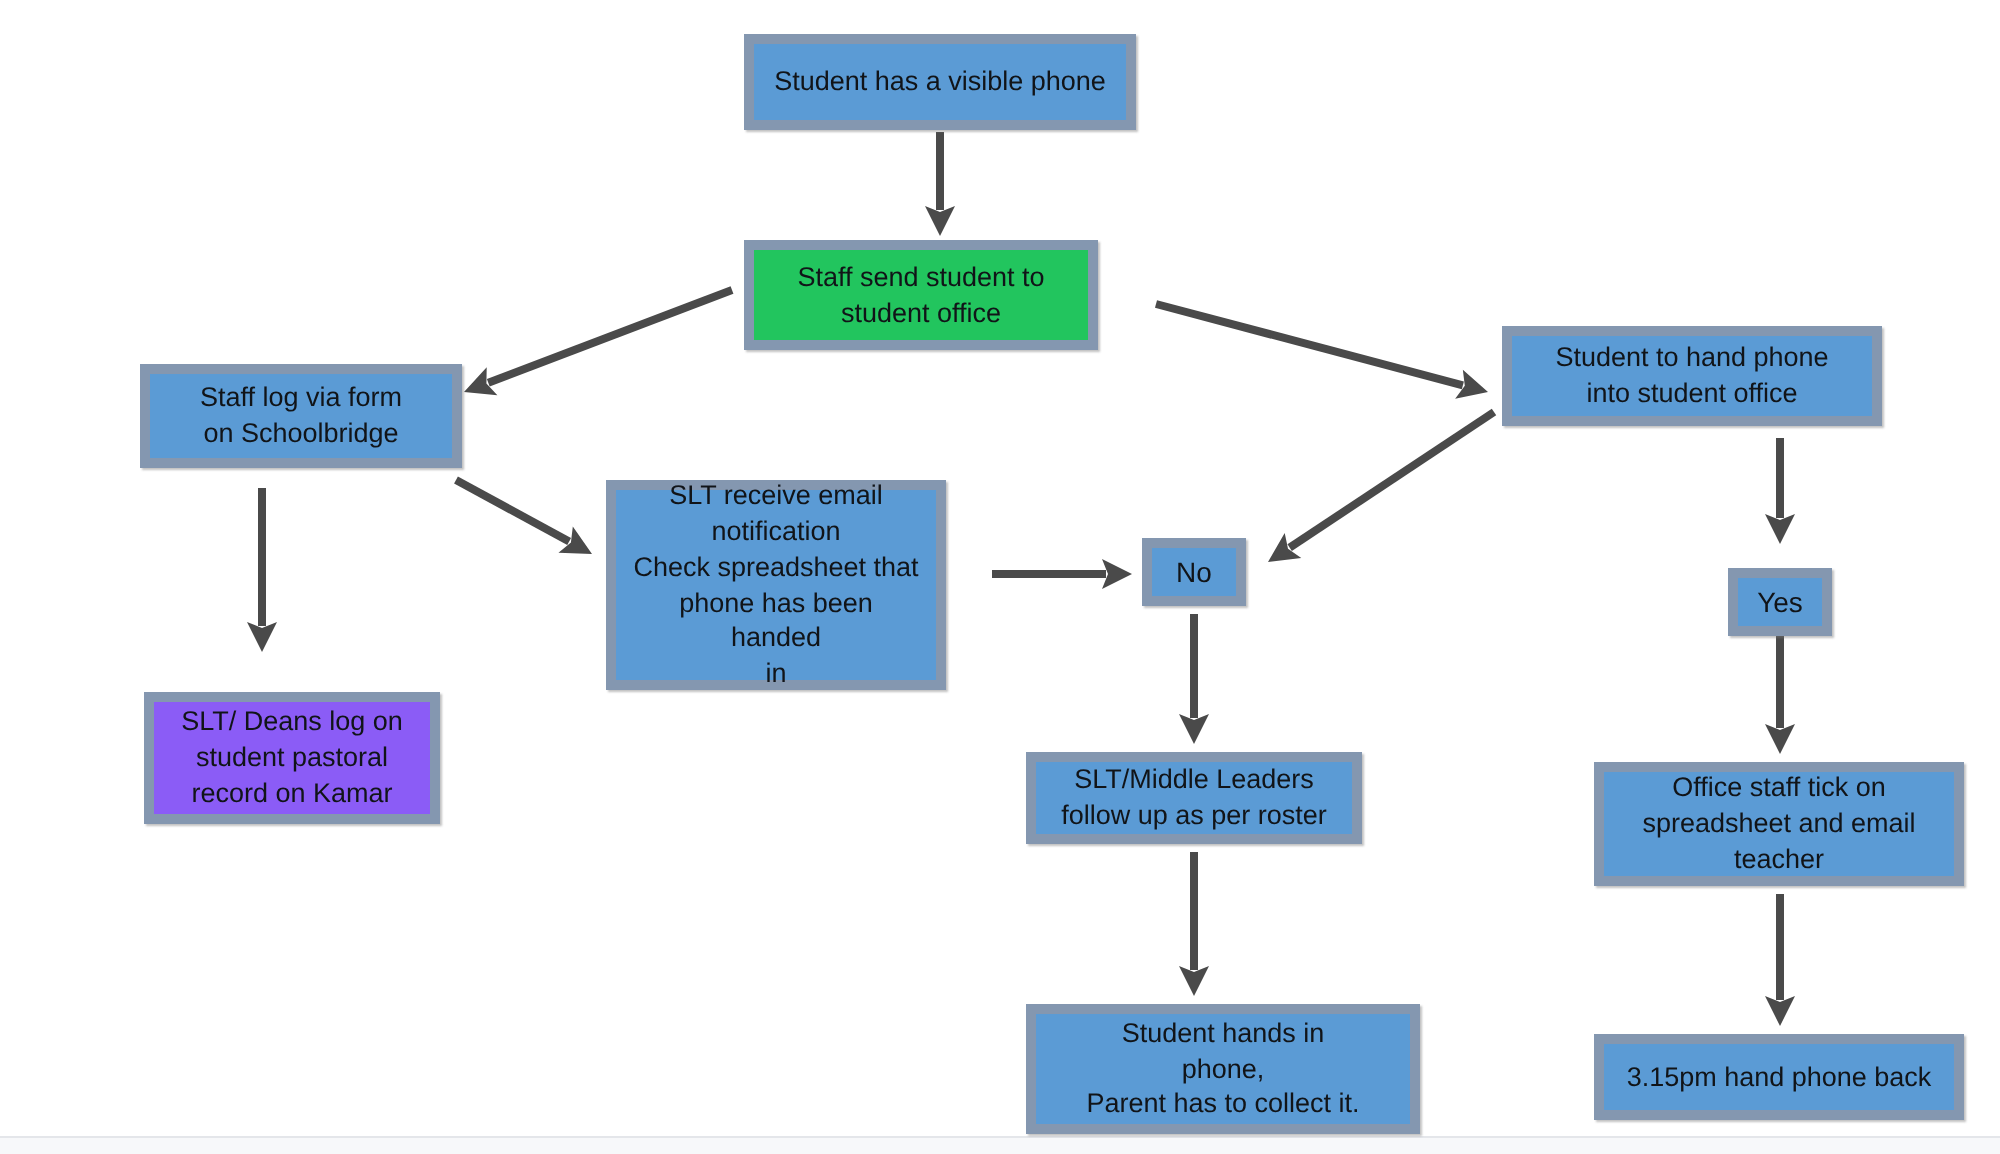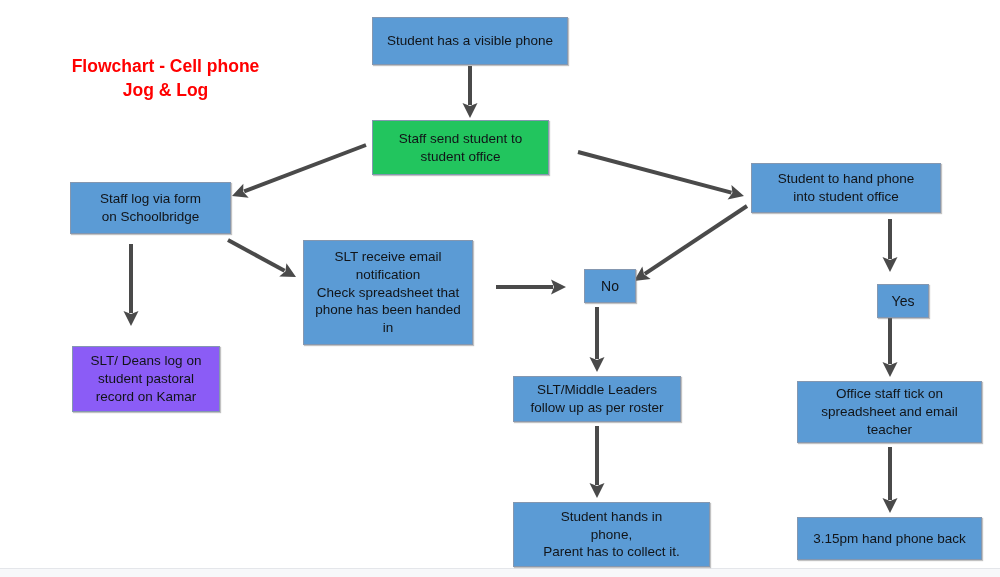--- a/index.html
+++ b/index.html
@@ -23,37 +23,36 @@
     left: 0;
     top: 0;
     width: 1000px;
     height: 577px;
     pointer-events: none;
   }
   .node {
     position: absolute;
     box-sizing: border-box;
     background: #5b9bd5;
-    border: 1px solid #b91c1c;
+    border: 5px solid #b91c1c;
     box-shadow: 1px 1px 1px rgba(120,120,120,0.45);
     color: #111418;
     font-family: "Liberation Sans", sans-serif;
     font-size: 13.5px;
     line-height: 1.32;
     text-align: center;
     display: flex;
     align-items: center;
     justify-content: center;
     padding: 2px 8px;
     white-space: pre-line;
     z-index: 2;
   }
   .node.small-label {
     font-size: 14px;
-    margin-left: 13px;
   }
   #title {
     position: absolute;
     color: #ff0000;
     font-family: "Liberation Sans", sans-serif;
     font-weight: bold;
     font-size: 17.5px;
     line-height: 1.35;
     text-align: center;
     white-space: pre-line;
@@ -119,22 +118,20 @@
       <g>
         <line x1="597" y1="426" x2="597" y2="485" stroke="#4a4a4a" stroke-width="4" stroke-linecap="butt"></line>
         <polygon points="597,498 589.5,483 597,486 604.5,483" fill="#4a4a4a"></polygon>
       </g>
       <g>
         <line x1="890" y1="447" x2="890" y2="500" stroke="#4a4a4a" stroke-width="4" stroke-linecap="butt"></line>
         <polygon points="890,513 882.5,498 890,501 897.5,498" fill="#4a4a4a"></polygon>
       </g>
     </svg>
 
-  <div id="title" style="left: 63px; top: 55px; width: 205px; color: rgb(255, 0, 0);">Flowchart - Cell phone
-Jog &amp; Log</div>
 
   <div id="nodes-container">
       <div class="node" style="left: 372px; top: 17px; width: 196px; height: 48px; background: rgb(91, 155, 213); border-color: rgb(132, 151, 176); color: rgb(17, 20, 24);">Student has a visible phone</div>
       <div class="node" style="left: 372px; top: 120px; width: 177px; height: 55px; background: #22c55e; border-color: rgb(132, 151, 176); color: rgb(17, 20, 24);">Staff send student to
 student office</div>
       <div class="node" style="left: 751px; top: 163px; width: 190px; height: 50px; background: rgb(91, 155, 213); border-color: rgb(132, 151, 176); color: rgb(17, 20, 24);">Student to hand phone
 into student office</div>
       <div class="node" style="left: 70px; top: 182px; width: 161px; height: 52px; background: rgb(91, 155, 213); border-color: rgb(132, 151, 176); color: rgb(17, 20, 24);">Staff log via form
 on Schoolbridge</div>
       <div class="node" style="left: 303px; top: 240px; width: 170px; height: 105px; background: rgb(91, 155, 213); border-color: rgb(132, 151, 176); color: rgb(17, 20, 24);">SLT receive email

